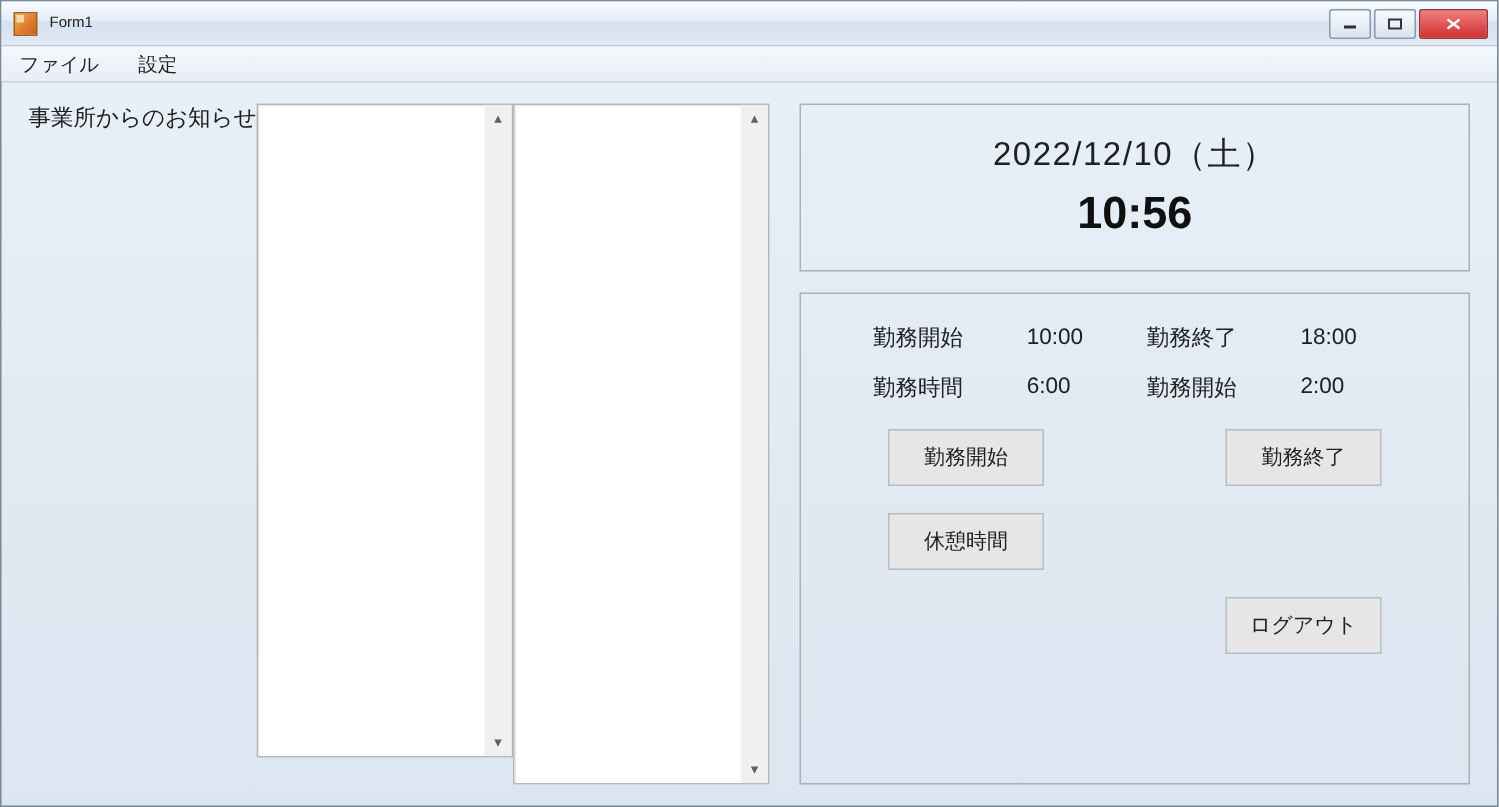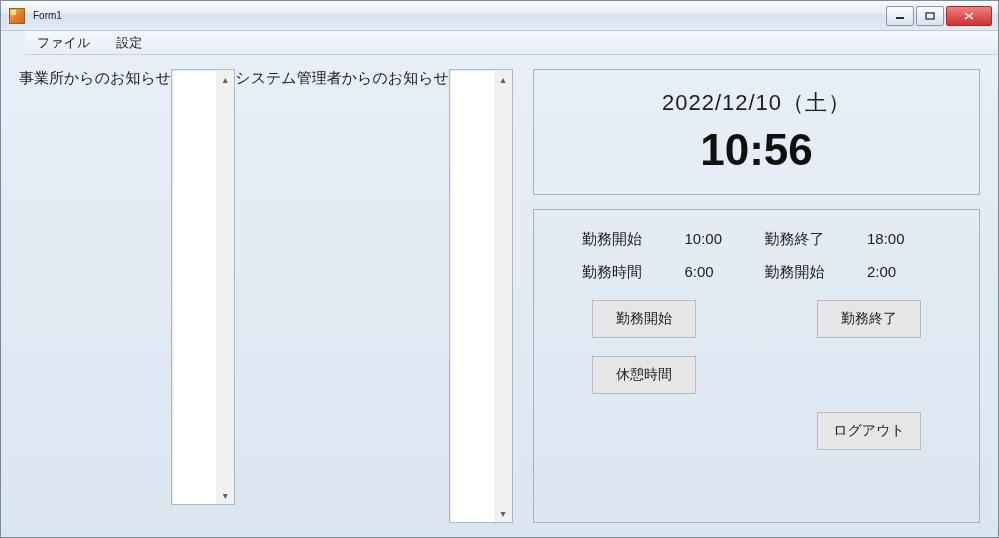--- a/index.html
+++ b/index.html
@@ -66,21 +66,20 @@
     .win-btn svg { display: block; }
     .menubar {
       height: 24px;
       background: linear-gradient(to bottom, #f4f8fc, #e8eef6);
       border-bottom: 1px solid #c8d0d8;
       display: flex;
       align-items: center;
       padding: 0 6px;
       font-size: 13px;
       gap: 14px;
-      margin-left: 24px;
     }
     .menubar .menu-item {
       padding: 2px 6px;
       cursor: pointer;
       color: #202020;
     }
     .client {
       position: absolute;
       top: 54px; left: 0; right: 0; bottom: 0;
       padding: 14px 18px;
@@ -142,21 +141,21 @@
       text-align: center;
       padding: 18px 18px 22px 18px;
     }
     .date-line {
       font-size: 22px;
       color: #202020;
       margin-bottom: 10px;
       letter-spacing: 1px;
     }
     .time-line {
-      font-size: 44px;
+      font-size: 30px;
       font-weight: bold;
       color: #101010;
       line-height: 1;
     }
     .work-panel {
       flex: 1;
       display: flex;
       flex-direction: column;
     }
     .work-grid {
@@ -225,21 +224,20 @@
 
       <div class="section-label">事業所からのお知らせ</div>
       <div class="textbox" style="margin-bottom:18px;">
         <div class="txt-inner"></div>
         <div class="scrollbar">
           <div class="scroll-arrow">▴</div>
           <div class="scroll-arrow">▾</div>
         </div>
       </div>
 
-      <div class="section-label">システム管理者からのお知らせ</div>
       <div class="textbox">
         <div class="txt-inner"></div>
         <div class="scrollbar">
           <div class="scroll-arrow">▴</div>
           <div class="scroll-arrow">▾</div>
         </div>
       </div>
 
     </div>
 

